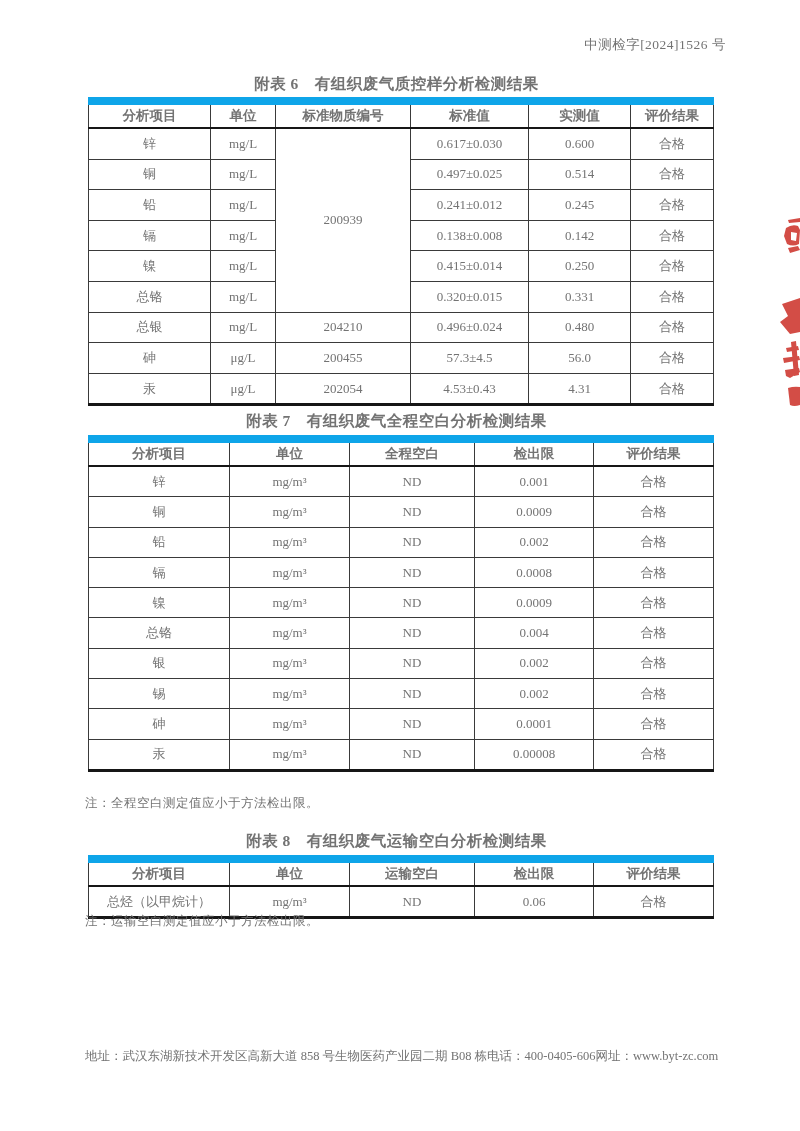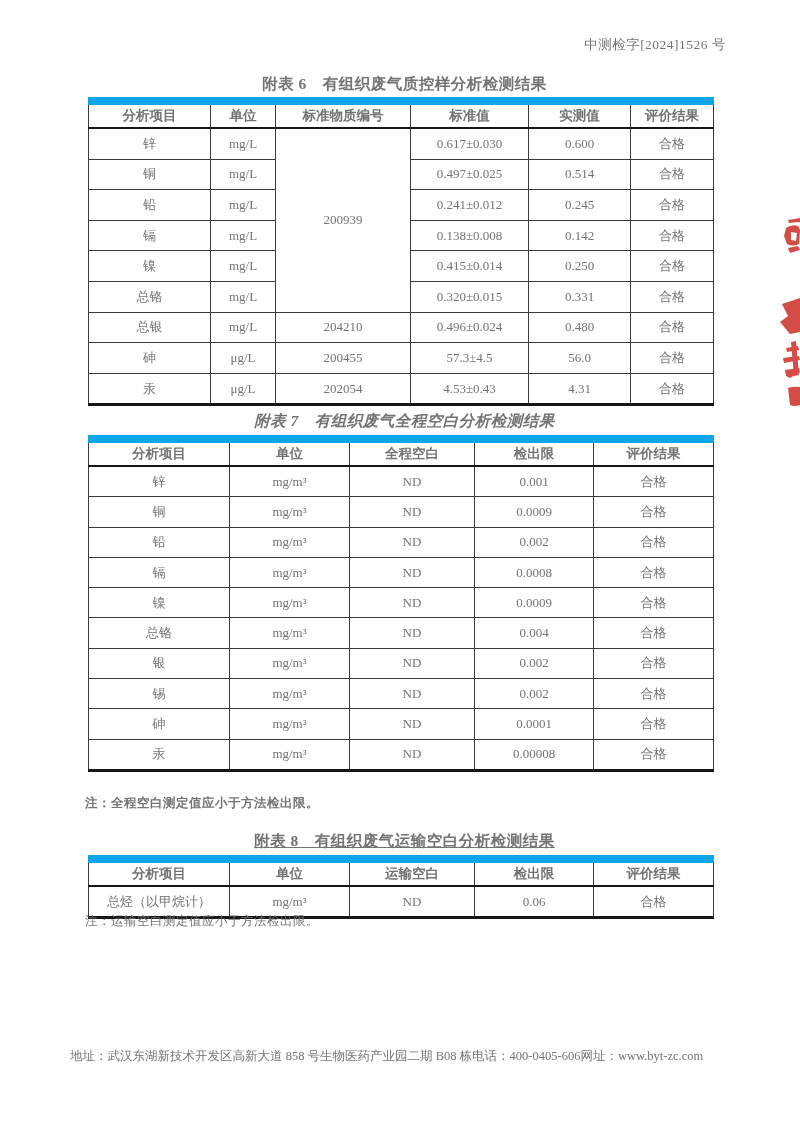--- a/index.html
+++ b/index.html
@@ -10,21 +10,21 @@
     font-family:"Liberation Serif","DejaVu Serif",serif;
     color:#737373;
     overflow:hidden;
     margin:0 auto;
   }
   .doc-number{
     position:absolute; top:36px; right:74px;
     font-size:13.5px; letter-spacing:0.5px;
   }
   .tbl-title{
-    position:absolute; left:92px; width:625px;
+    position:absolute; left:84px; width:625px;
     text-align:center; font-weight:bold; font-size:15.5px;
     letter-spacing:0.5px; white-space:pre;
   }
   .rpt-table{
     position:absolute; left:88px; width:625px;
     border-collapse:collapse; table-layout:fixed;
     font-size:13px;
   }
   .rpt-table th,.rpt-table td{
     border:1px solid #3a3a3a;
@@ -43,21 +43,21 @@
   .note{
     position:absolute; left:85px;
     font-size:12.5px; letter-spacing:0.5px;
   }
   .note:empty{display:none;}
   .page-info{
     position:absolute; top:1013px; left:0; width:800px;
     text-align:center; font-size:13px; letter-spacing:1px;
   }
   .address-row{
-    position:absolute; top:1048px; left:70px; width:632px;
+    position:absolute; top:1048px; left:85px; width:632px;
     display:flex; justify-content:space-between;
     font-size:12.5px; white-space:nowrap;
   }
   .stamp{
     position:absolute; top:212px; right:0; width:26px; height:196px;
     pointer-events:none;
   }
 </style>
 </head>
 <body>
@@ -150,21 +150,21 @@
           <td>汞</td>
           <td>μg/L</td>
           <td>202054</td>
           <td>4.53±0.43</td>
           <td>4.31</td>
           <td>合格</td>
         </tr>
       </tbody>
     </table>
 
-  <div class="tbl-title" style="top:411px;font-style:italic;">附表 7　有组织废气全程空白分析检测结果</div>
+  <div class="tbl-title" style="top:411px;">附表 7　有组织废气全程空白分析检测结果</div>
   <table class="rpt-table" id="table7" style="top:435px;">
       <colgroup>
         <col style="width: 141px;">
         <col style="width: 120px;">
         <col style="width: 125px;">
         <col style="width: 119px;">
         <col style="width: 120px;">
       </colgroup>
       <thead>
         <tr>
@@ -241,23 +241,23 @@
         </tr>
         <tr>
           <td>汞</td>
           <td>mg/m³</td>
           <td>ND</td>
           <td>0.00008</td>
           <td>合格</td>
         </tr>
       </tbody>
     </table>
-  <div class="note" style="top:795px;font-weight:bold;">注：全程空白测定值应小于方法检出限。</div>
-
-  <div class="tbl-title" style="top:831px;text-decoration:underline;">附表 8　有组织废气运输空白分析检测结果</div>
+  <div class="note" style="top:795px;">注：全程空白测定值应小于方法检出限。</div>
+
+  <div class="tbl-title" style="top:831px;">附表 8　有组织废气运输空白分析检测结果</div>
   <table class="rpt-table" id="table8" style="top:855px;">
       <colgroup>
         <col style="width: 141px;">
         <col style="width: 120px;">
         <col style="width: 125px;">
         <col style="width: 119px;">
         <col style="width: 120px;">
       </colgroup>
       <thead>
         <tr>

